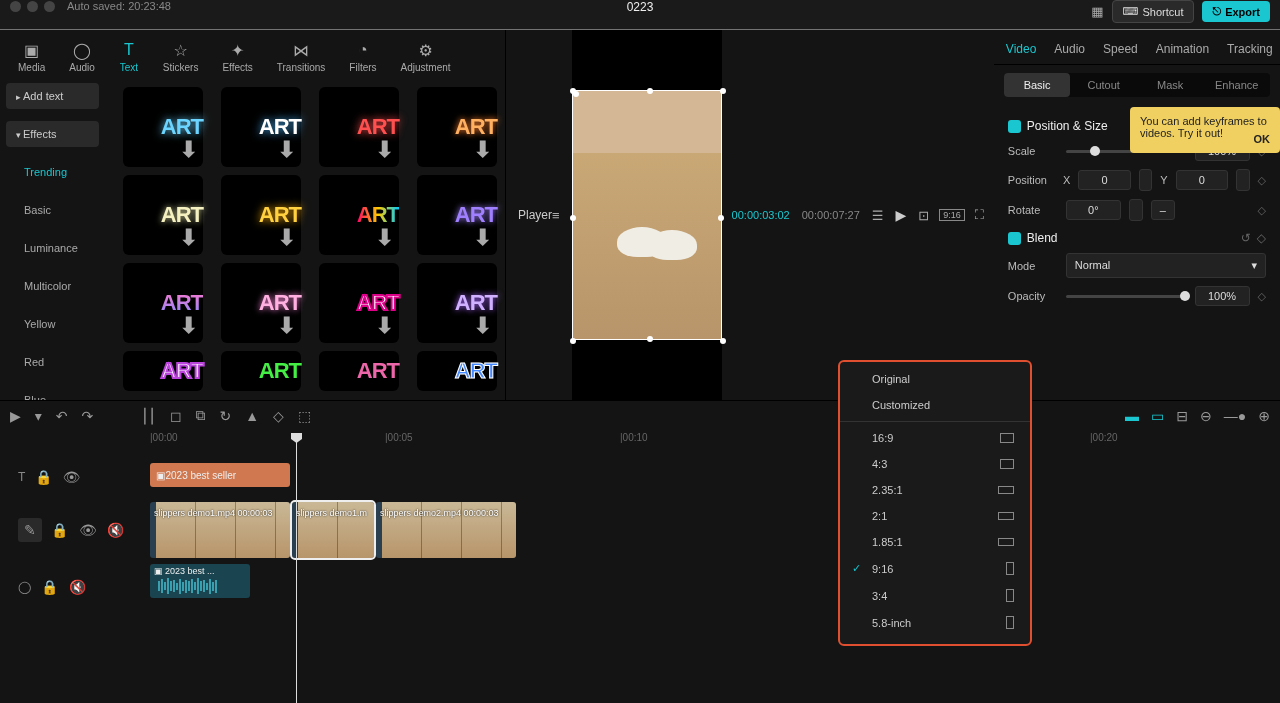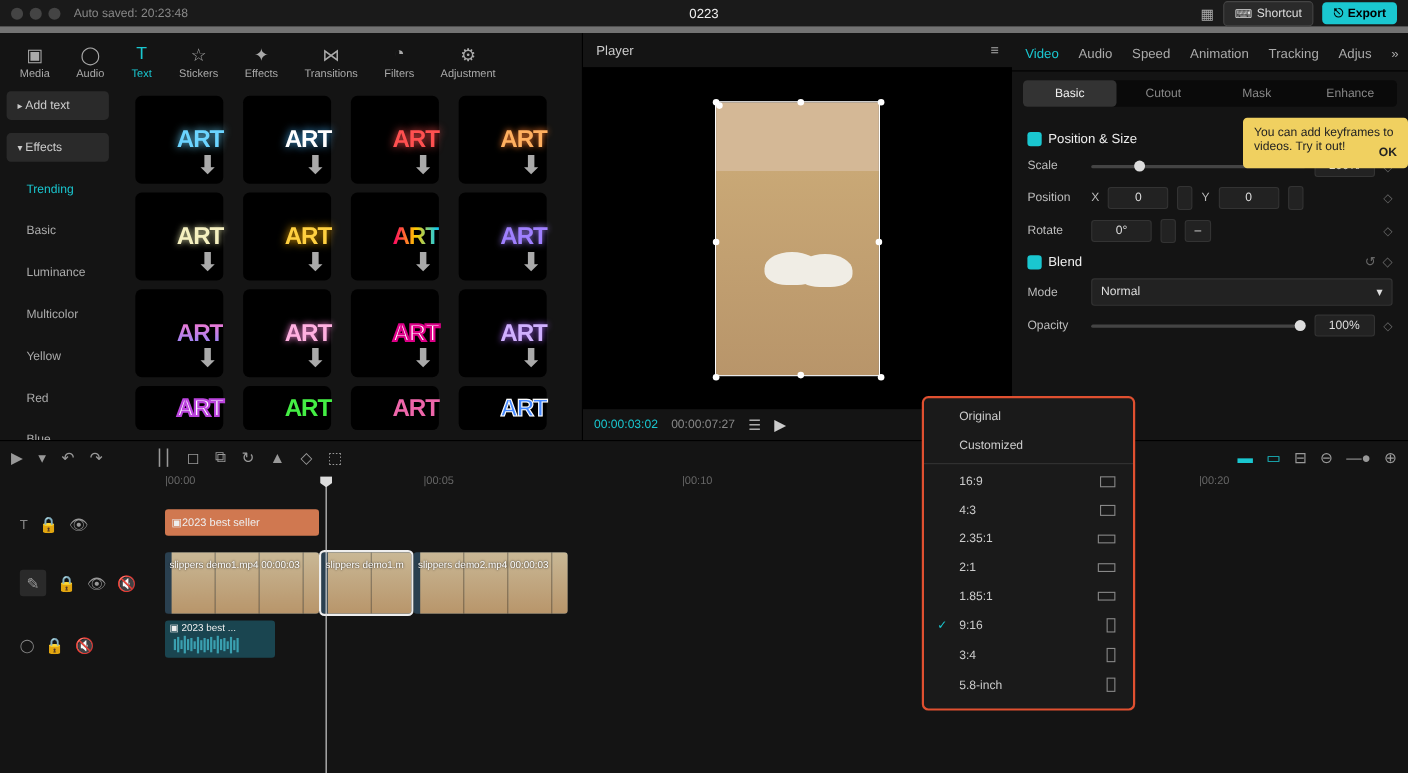--- a/index.html
+++ b/index.html
@@ -1,17 +1,17 @@
 <!DOCTYPE html>
 <html><head>
 <meta charset="utf-8">
 <style>
 * { margin: 0; padding: 0; box-sizing: border-box; font-family: -apple-system, BlinkMacSystemFont, "Segoe UI", sans-serif; }
 body { background: #0d0d0d; color: #ccc; width: 1280px; height: 703px; overflow: hidden; font-size: 12px; }
-.titlebar { height: 30px; background: #1a1a1a; display: flex; align-items: center; padding: 0 10px; justify-content: space-between; border-bottom: 6px solid #737373; }
+.titlebar { height: 30px; background: #1a1a1a; display: flex; align-items: flex-start; padding: 0 10px; justify-content: space-between; border-bottom: 1px solid #737373; }
 .traffic { display: flex; gap: 6px; }
 .dot { width: 11px; height: 11px; border-radius: 50%; background: #444; }
 .autosave { color: #888; margin-left: 12px; font-size: 11px; }
 .title-center { position: absolute; left: 50%; transform: translateX(-50%); color: #eee; font-size: 12px; }
 .title-right { display: flex; gap: 8px; align-items: center; }
 .tbtn { background: #2a2a2a; border: 1px solid #444; border-radius: 4px; padding: 4px 10px; color: #ddd; display: flex; align-items: center; gap: 4px; font-size: 11px; cursor: pointer; }
 .tbtn.export { background: #1ac7d0; color: #000; border: none; font-weight: 600; }
 .main { display: flex; height: 370px; }
 .left { width: 530px; background: #141414; display: flex; flex-direction: column; border-right: 1px solid #000; }
 .tabs { display: flex; padding: 6px 10px 0 10px; gap: 8px; }
@@ -23,21 +23,21 @@
 .sb-btn { padding: 7px 10px; border-radius: 4px; color: #ccc; cursor: pointer; font-size: 11px; text-align: left; }
 .sb-btn.caret::before { content: "▸ "; font-size: 9px; }
 .sb-btn.caret.open::before { content: "▾ "; }
 .sb-btn.dark { background: #2a2a2a; }
 .sb-sub { padding: 7px 10px 7px 18px; color: #aaa; cursor: pointer; font-size: 11px; border-radius: 4px; }
 .sb-sub.active { color: #1ac7d0; }
 .grid { flex: 1; display: grid; grid-template-columns: repeat(4, 90px); grid-auto-rows: 80px; gap: 8px; padding: 10px 8px; overflow: hidden; align-content: start; }
 .art { background: #000; border-radius: 6px; position: relative; display: flex; align-items: center; justify-content: flex-end; cursor: pointer; margin-left: 10px; }
 .art span { font-weight: 900; font-size: 22px; letter-spacing: -1px; }
 .dl { position: absolute; bottom: 4px; right: 6px; color: #aaa; font-size: 11px; }
-.center { flex: 1; background: #141414; display: flex; flex-direction: column; }
+.center { flex: 1; background: #141414; display: flex; flex-direction: row; }
 .player-head { display: flex; justify-content: space-between; padding: 8px 12px; color: #ccc; align-items: center; }
 .canvas { flex: 1; background: #000; display: flex; align-items: center; justify-content: center; position: relative; }
 .frame { width: 150px; height: 250px; background: linear-gradient(to bottom, #d4b896 0%, #d4b896 25%, #c9a876 25%, #b8956a 100%); position: relative; border: 1px solid #fff; }
 .frame::before, .frame::after { content: ""; position: absolute; width: 6px; height: 6px; background: #fff; border-radius: 50%; }
 .frame::before { top: -3px; left: -3px; box-shadow: 150px 0 #fff, 0 250px #fff, 150px 250px #fff; }
 .handle { position: absolute; width: 6px; height: 6px; background: #fff; border-radius: 50%; }
 .slipper { position: absolute; width: 50px; height: 30px; background: #f0ede5; border-radius: 50% 50% 40% 40%; top: 55%; left: 30%; }
 .slipper2 { left: 50%; top: 56%; }
 .controls { display: flex; align-items: center; padding: 6px 10px; gap: 12px; color: #888; font-size: 11px; }
 .time1 { color: #1ac7d0; }

